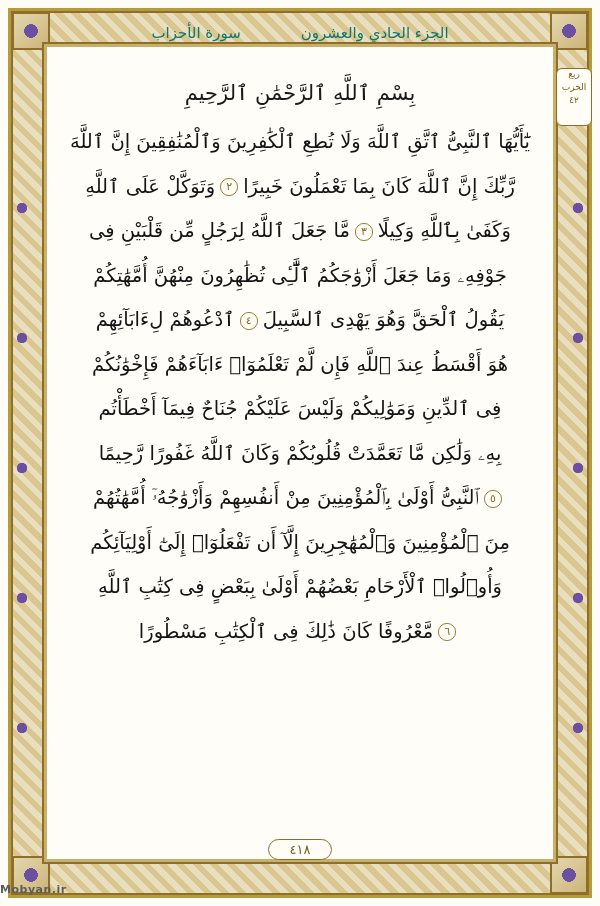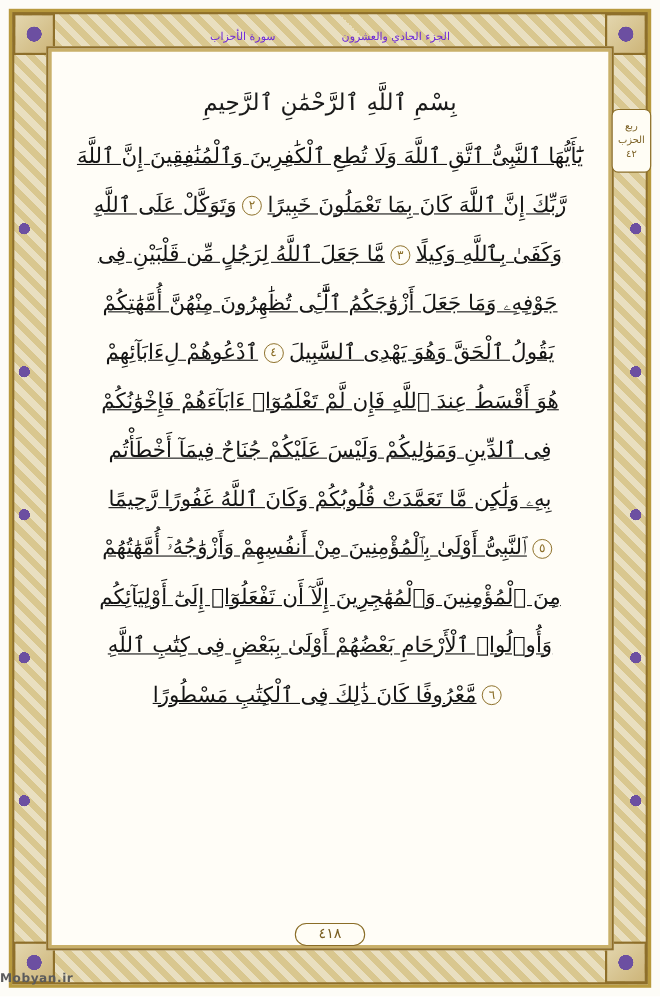--- a/index.html
+++ b/index.html
@@ -61,22 +61,22 @@
     left: 46px; right: 46px; top: 18px;
     height: 30px;
     display: flex;
     align-items: center;
     justify-content: center;
     gap: 60px;
     direction: rtl;
   }
   .header-item {
     font-family: "DejaVu Sans", sans-serif;
-    font-size: 10px;
-    color: #6d28d9;
+    font-size: 15px;
+    color: #0f766e;
     letter-spacing: 0.5px;
     white-space: nowrap;
   }
 
   
   .content {
     position: absolute;
     left: 52px; top: 56px; right: 52px; bottom: 92px;
     direction: rtl;
     text-align: center;
@@ -93,21 +93,20 @@
     letter-spacing: 0px;
     white-space: nowrap;
   }
 
   .ayah-line {
     font-size: 19.5px;
     line-height: 44.5px;
     color: #141414;
     white-space: nowrap;
     letter-spacing: 0px;
-    text-decoration: underline;
   }
 
   
   .ayah-num {
     display: inline-block;
     width: 22px; height: 22px;
     line-height: 22px;
     margin: 0 3px;
     font-size: 11px;
     color: #8a6d27;
@@ -125,30 +124,30 @@
       radial-gradient(circle at 50% 50%, #fffdf5 60%, #f2e9cf 100%);
     transform: rotate(45deg) scale(0.82);
     box-shadow: 0 0 0 1.5px #fffdf7;
   }
   .ayah-num span { position: relative; z-index: 2; }
 
   
   .hizb-marker {
     position: absolute;
     right: 8px;
-    top: 99px;
+    top: 68px;
     width: 34px;
     height: 56px;
     border: 1.5px solid #8a6d27;
     border-radius: 6px;
     background: #fffdf5;
     display: flex;
     flex-direction: column;
     align-items: center;
-    justify-content: center;
+    justify-content: flex-start;
     gap: 2px;
     font-size: 9px;
     color: #7a5f22;
     line-height: 11px;
   }
 
   
   .page-number {
     position: absolute;
     left: 0; right: 0;

